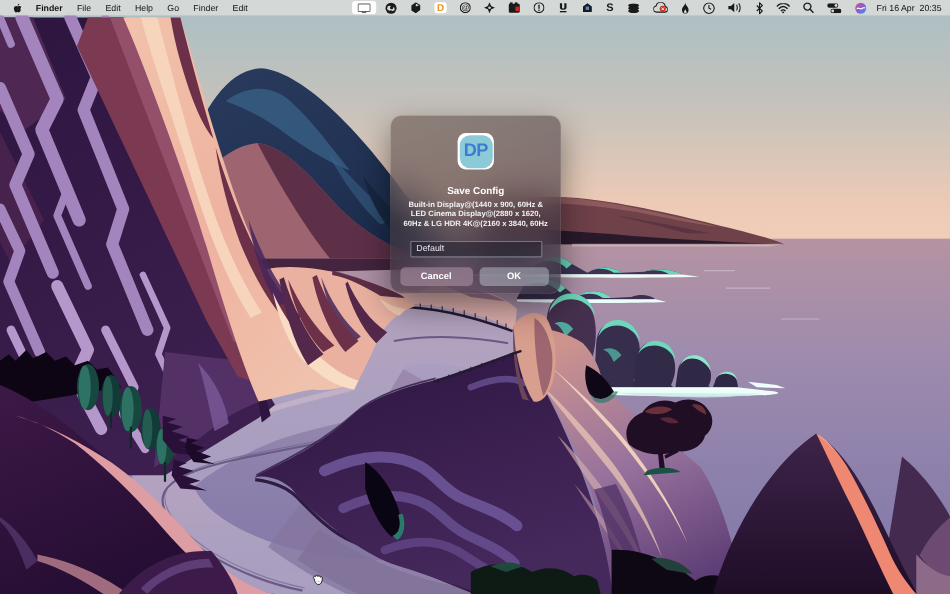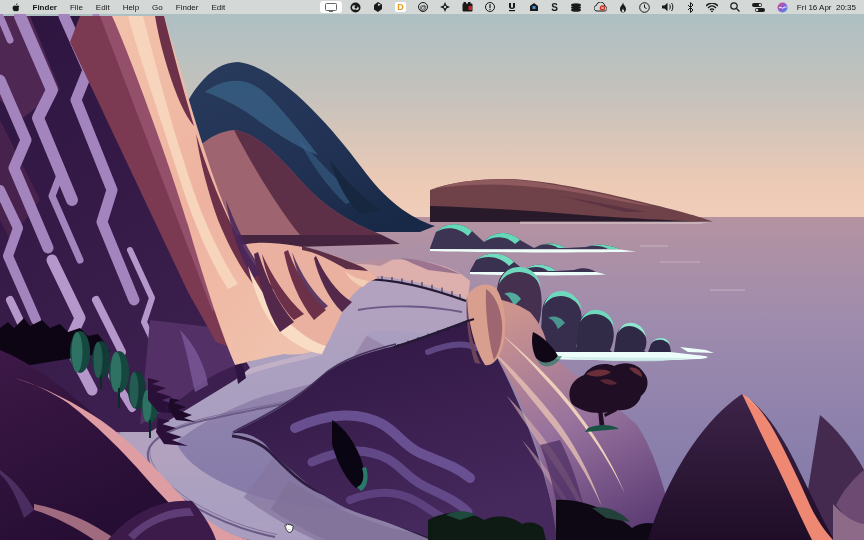--- a/index.html
+++ b/index.html
@@ -411,18 +411,28 @@
               </linearGradient>
             </defs>
             <circle cx="5.5" cy="5.5" r="5" fill="url(#siri)"></circle>
             <path d="M2,6 C3.5,4 5,7.5 7,5.5 C8,4.5 9,5.5 9.5,5" fill="none" stroke="#fff" stroke-width="1"></path>
           </svg>
         </span>
     <span id="mtime">Fri 16 Apr&nbsp;&nbsp;20:35</span>
   </div>
 </div>
 
+<div id="dlg">
+  <div class="icon">
+        <div class="inner">DP</div>
+      </div>
+  <div class="title">Save Config</div>
+  <div class="body">Built-in Display@(1440 x 900, 60Hz &amp;<br>LED Cinema Display@(2880 x 1620,<br>60Hz &amp; LG HDR 4K@(2160 x 3840, 60Hz</div>
+  <div class="field">Default</div>
+  <div class="btn cancel">Cancel</div>
+  <div class="btn ok">OK</div>
+</div>
 
 <div id="cursor"><svg width="12" height="13" viewBox="0 0 12 13">
         <path d="M2.6,6.2 C1.4,5.2 1.9,3.7 3,4 L3.7,4.3 C3.4,2.9 4.5,2.4 5.1,3.3 L5.5,4 C5.5,2.6 6.7,2.5 6.9,3.5 L7,4.2 C7.3,3.1 8.5,3.3 8.6,4.3 L8.6,4.9 C9,4 10.1,4.3 10.1,5.4 C10,7.2 9.7,8.8 9,10 C8.1,11.6 5.9,11.8 4.6,10.6 C3.5,9.6 3,7.9 2.6,6.2 Z" fill="#fff" stroke="#222" stroke-width="0.9"></path>
         <path d="M4.5,8.8 C5.5,8.3 6.8,8.3 7.8,8.8" fill="none" stroke="#999" stroke-width="0.5"></path>
       </svg></div>
 </div>
 
 </body></html>

